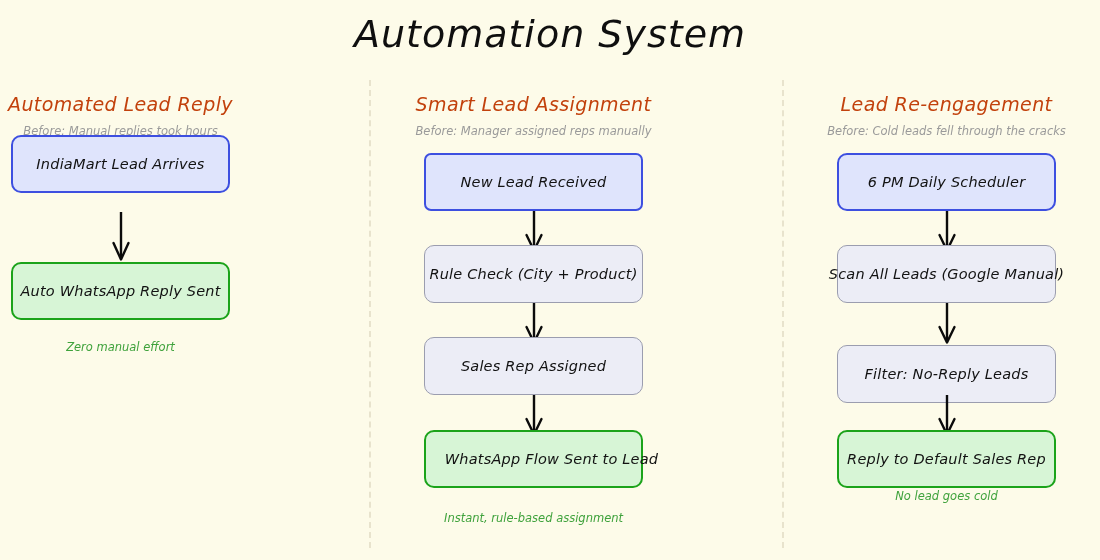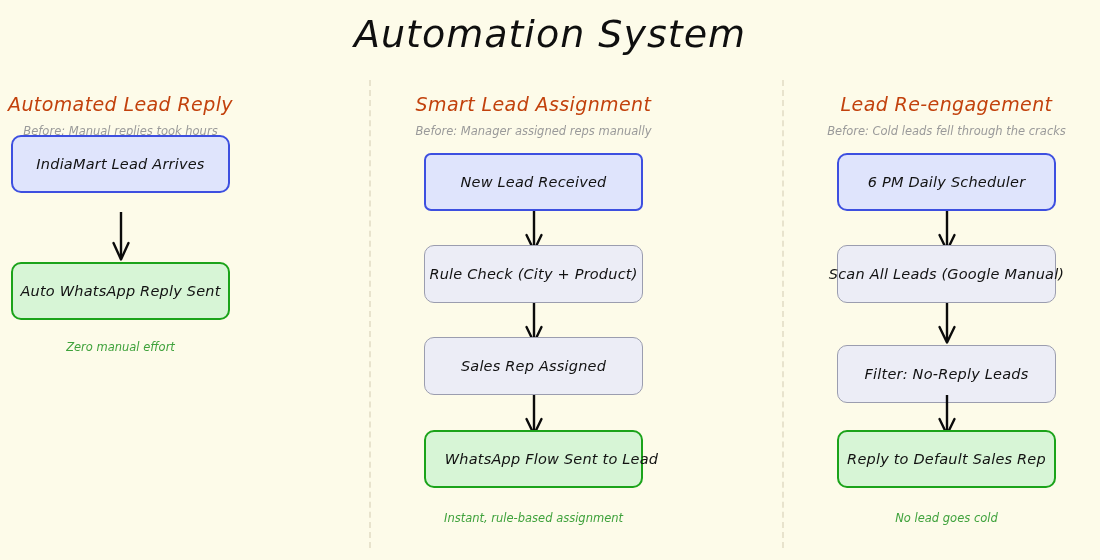--- a/index.html
+++ b/index.html
@@ -250,16 +250,16 @@
       <svg width="26" height="42" viewBox="0 0 26 42">
         <path d="M13 0 L13 38" stroke="#0b0b0b" stroke-width="2.4" fill="none"></path>
         <path d="M5.5 24 L13 39.5 L20.5 24" stroke="#0b0b0b" stroke-width="2.4" fill="none" stroke-linecap="round" stroke-linejoin="round"></path>
       </svg>
     </div>
 
     <div class="node green" style="top:430px;">
       <span>Reply to Default Sales Rep</span>
     </div>
 
-    <div class="caption" style="top:511px;">No lead goes cold</div>
+    <div class="caption" style="top:489px;">No lead goes cold</div>
   </div>
 
 </div>
 
 </body></html>

